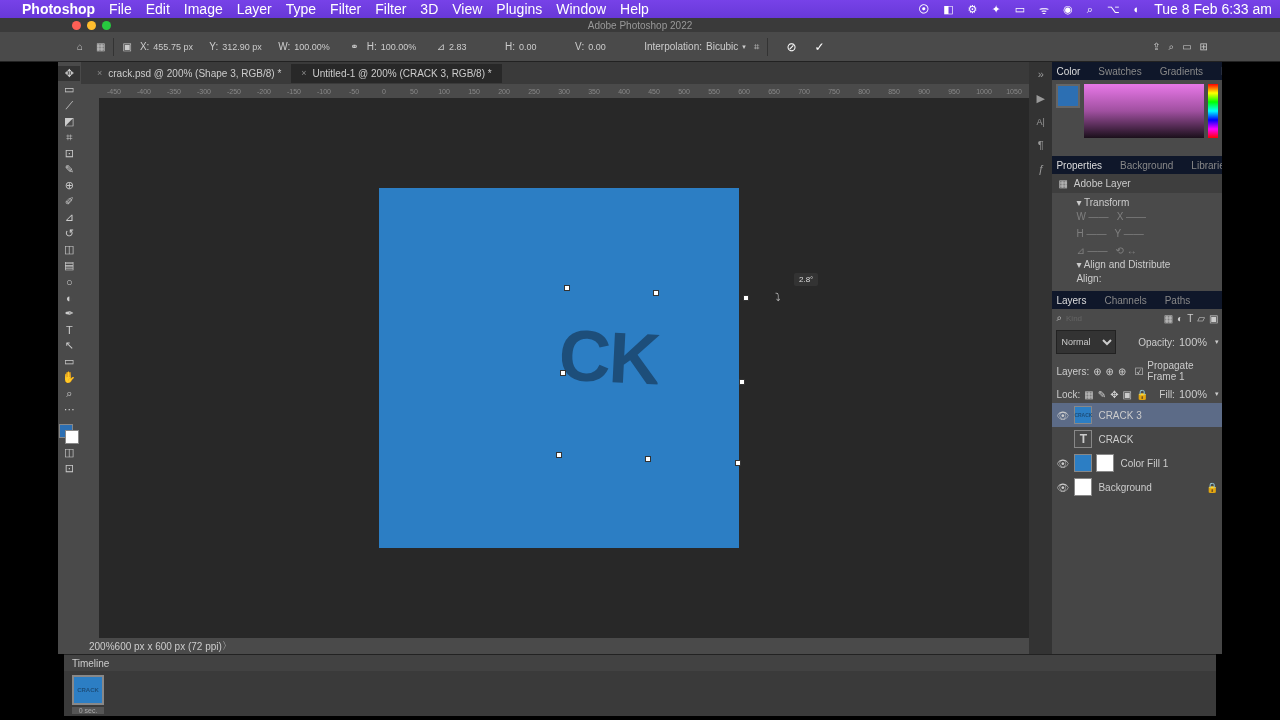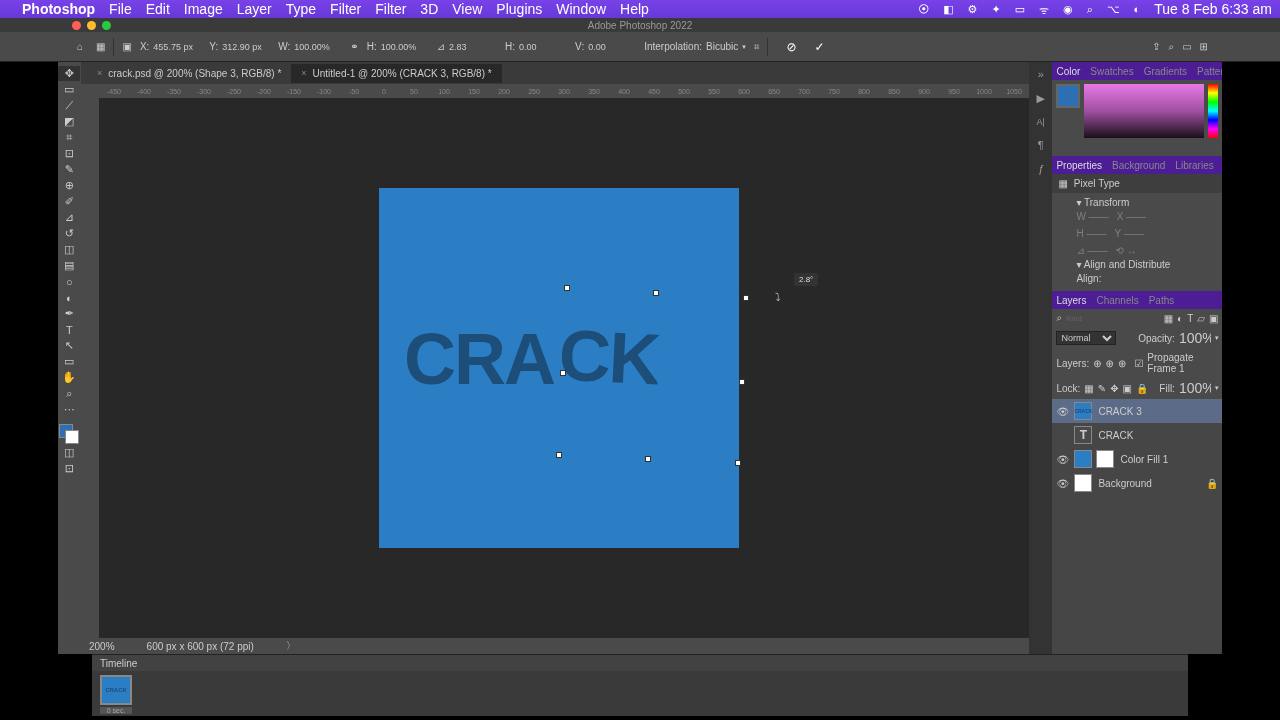--- a/index.html
+++ b/index.html
@@ -38,40 +38,40 @@
 .ruler-h span{width:30px;font-size:7px;color:#888;text-align:center;flex-shrink:0}
 .canvas-wrap{flex:1;display:flex;position:relative}
 .ruler-v{width:18px;background:#4a4a4a}
 .canvas-bg{flex:1;background:#282828;position:relative}
 .artboard{position:absolute;left:280px;top:90px;width:360px;height:360px;background:#2c7ec4}
 .crack-text{position:absolute;top:130px;left:25px;font-size:72px;font-weight:900;color:#1d4e7a;letter-spacing:-2px;font-family:Arial Black,sans-serif}
 .half2{position:absolute;top:128px;left:180px;font-size:72px;font-weight:900;color:#1d4e7a;letter-spacing:-2px;font-family:Arial Black,sans-serif;transform:rotate(2.8deg);clip-path:polygon(0 10%,100% 0,100% 100%,0 95%)}
 .handle{width:6px;height:6px;background:#fff;border:1px solid #333;position:absolute}
 .angle-tip{position:absolute;left:695px;top:175px;background:#333;padding:2px 5px;font-size:8px;color:#ddd;border-radius:2px}
 .rotate-cur{position:absolute;left:676px;top:193px;font-size:11px;color:#bbb}
-.status{height:16px;background:#4a4a4a;display:flex;align-items:center;padding:0 8px;gap:32px;font-size:9px;color:#999}
+.status{height:16px;background:#4a4a4a;display:flex;align-items:center;padding:0 8px;gap:0;font-size:9px;color:#999}
 .right-strip{width:26px;background:#333;padding:6px 0;display:flex;flex-direction:column;align-items:center;gap:12px}
 .right-strip div{font-size:11px;color:#999}
 .panels{width:170px;background:#4a4a4a;display:flex;flex-direction:column}
-.panel-tabs{height:18px;display:flex;align-items:center;padding:0 4px;gap:10px;background:#4c1d95;font-size:9px}
+.panel-tabs{height:18px;display:flex;align-items:center;padding:0 4px;gap:18px;background:#0f172a;font-size:9px}
 .panel-tabs span{color:#888}
 .panel-tabs span.active{color:#ddd}
 .color-panel{height:76px;padding:4px;display:flex;gap:4px}
 .color-sw{width:24px;height:24px;background:#2c6fb3;border:2px solid #666}
 .color-field{flex:1;height:54px;background:linear-gradient(to bottom,#e878e8 0%,#a050a0 50%,#1a0f1a 100%)}
 .hue-strip{width:10px;height:54px;background:linear-gradient(red,yellow,lime,cyan,blue,magenta,red)}
 .props-panel{flex:0 0 auto}
 .prop-head{padding:4px 6px;font-size:9px;background:#3e3e3e;display:flex;align-items:center;gap:6px}
 .prop-body{padding:4px 24px;font-size:9px;color:#888}
 .prop-row{display:flex;gap:8px;padding:3px 0;font-size:8px}
 .layers-panel{flex:1;display:flex;flex-direction:column;min-height:0}
 .layer-controls{padding:3px 4px;display:flex;align-items:center;gap:4px;font-size:8px}
-.layer-controls select{background:#333;border:1px solid #222;color:#ccc;font-size:9px;width:60px;height:14px}
+.layer-controls select{background:#333;border:1px solid #222;color:#ccc;font-size:9px;width:60px;height:24px}
 .layer-controls .sp{flex:1}
-.layer-controls input{width:32px;background:transparent;border:none;color:#ccc;font-size:14px}
+.layer-controls input{width:32px;background:transparent;border:none;color:#ccc;font-size:11px}
 .layer-list{flex:1;overflow:auto;background:#464646}
 .layer{display:flex;align-items:center;height:24px;padding:0 4px;gap:6px;font-size:9px}
 .layer.sel{background:#5c6b87}
 .layer .eye{width:12px;font-size:10px;text-align:center}
 .layer .thumb{width:18px;height:18px;background:#2c7ec4;border:1px solid #888;font-size:5px;color:#1d4e7a;display:flex;align-items:center;justify-content:center;font-weight:900}
 .layer .thumb.white{background:#fff}
 .layer .thumb.txt{background:#4a4a4a;color:#ccc;font-size:12px}
 .layer .mask{width:18px;height:18px;background:#fff;border:1px solid #888;margin-left:-2px}
 .right-black{width:64px;background:#000}
 .timeline{height:62px;background:#3a3a3a;border-top:1px solid #222}
@@ -246,21 +246,20 @@
         <span>850</span>
         <span>900</span>
         <span>950</span>
         <span>1000</span>
         <span>1050</span>
       </div>
     <div class="canvas-wrap">
       <div class="ruler-v"></div>
       <div class="canvas-bg">
         <div class="artboard">
-          <div class="crack-text">CRA</div>
           <div class="half2">CK</div>
         </div>
 
         <div class="handle" style="left:465px;top:187px"></div>
         <div class="handle" style="left:554px;top:192px"></div>
         <div class="handle" style="left:644px;top:197px"></div>
         <div class="handle" style="left:461px;top:272px"></div>
         <div class="handle" style="left:640px;top:281px"></div>
         <div class="handle" style="left:457px;top:354px"></div>
         <div class="handle" style="left:546px;top:358px"></div>
@@ -299,21 +298,21 @@
     </div>
 
     <div class="panel-tabs">
       <span class="active">Properties</span>
       <span>Background</span>
       <span>Libraries</span>
     </div>
     <div class="props-panel">
       <div class="prop-head">
           <span>▦</span>
-          <span>Pixel Type</span>
+          <span>Adobe Layer</span>
         </div>
       <div class="prop-body">
         <div>▾ <span>Transform</span></div>
         <div class="prop-row" style="opacity:.4">
             <span>W ——</span>
             <span>X ——</span>
           </div>
         <div class="prop-row" style="opacity:.4">
             <span>H ——</span>
             <span>Y ——</span>
@@ -395,21 +394,21 @@
             <div class="thumb white" style="background: rgb(255, 255, 255);"></div>
             <span>Background</span>
             <span style="margin-left: auto;">🔒</span>
           </div>
         </div>
     </div>
   </div>
   <div class="right-black"></div>
 </div>
 
-<div class="timeline" style="margin:0 92px">
+<div class="timeline" style="margin:0 64px">
   <div class="header">
       <span>Timeline</span>
     </div>
   <div class="frames">
     <div>
       <div class="frame">CRACK</div>
       <div class="frame-time">0 sec.</div>
     </div>
   </div>
   <div class="controls">

